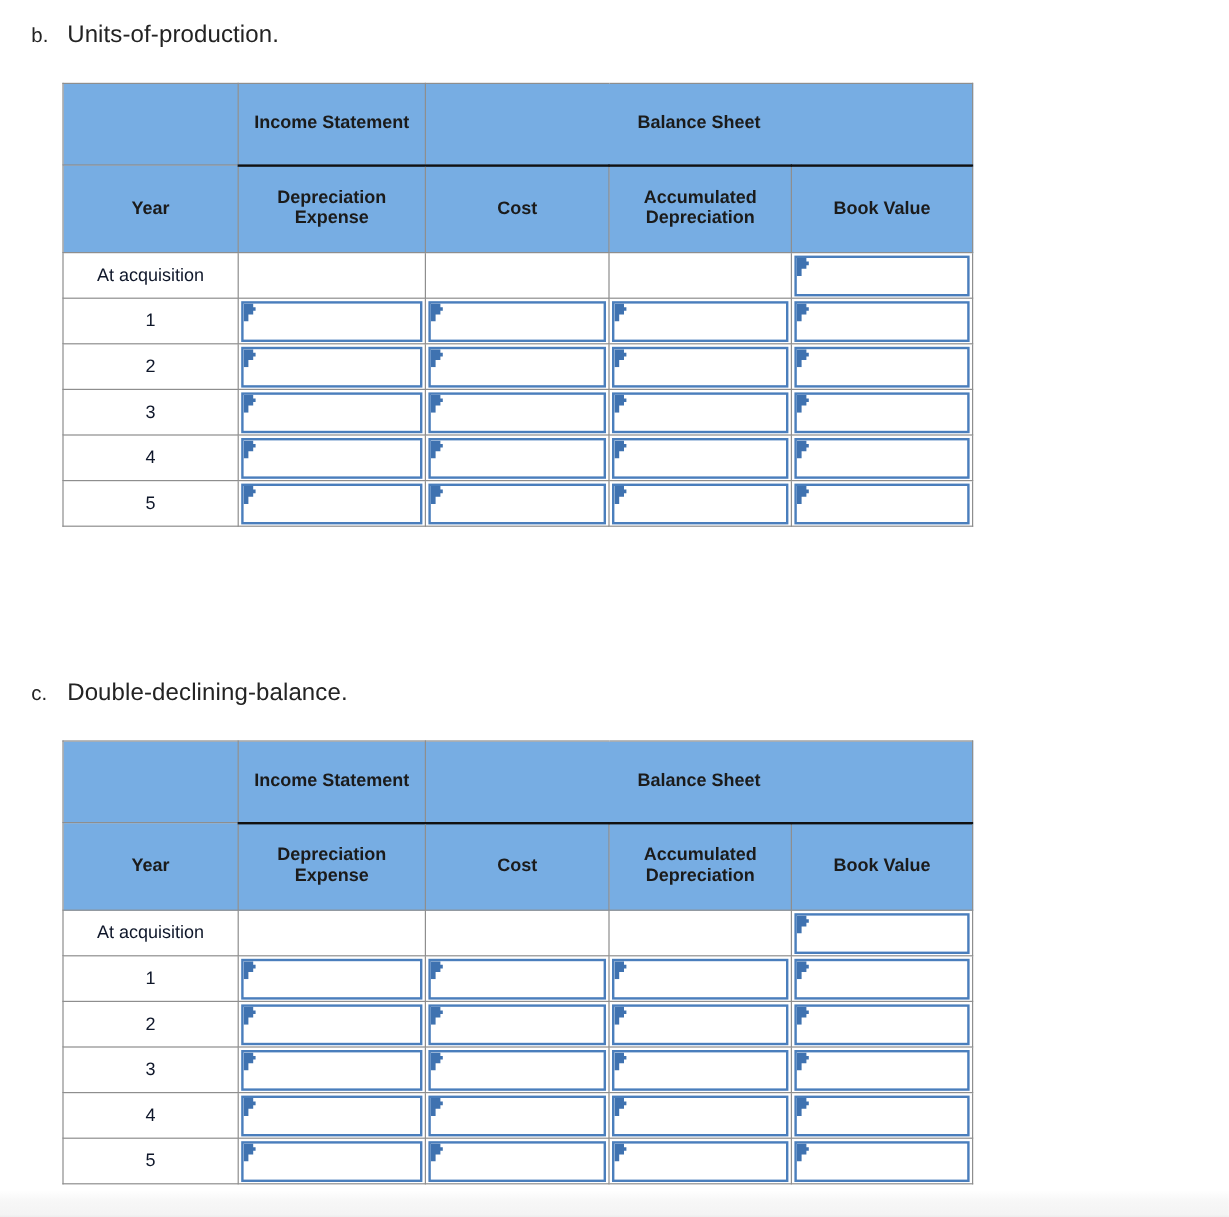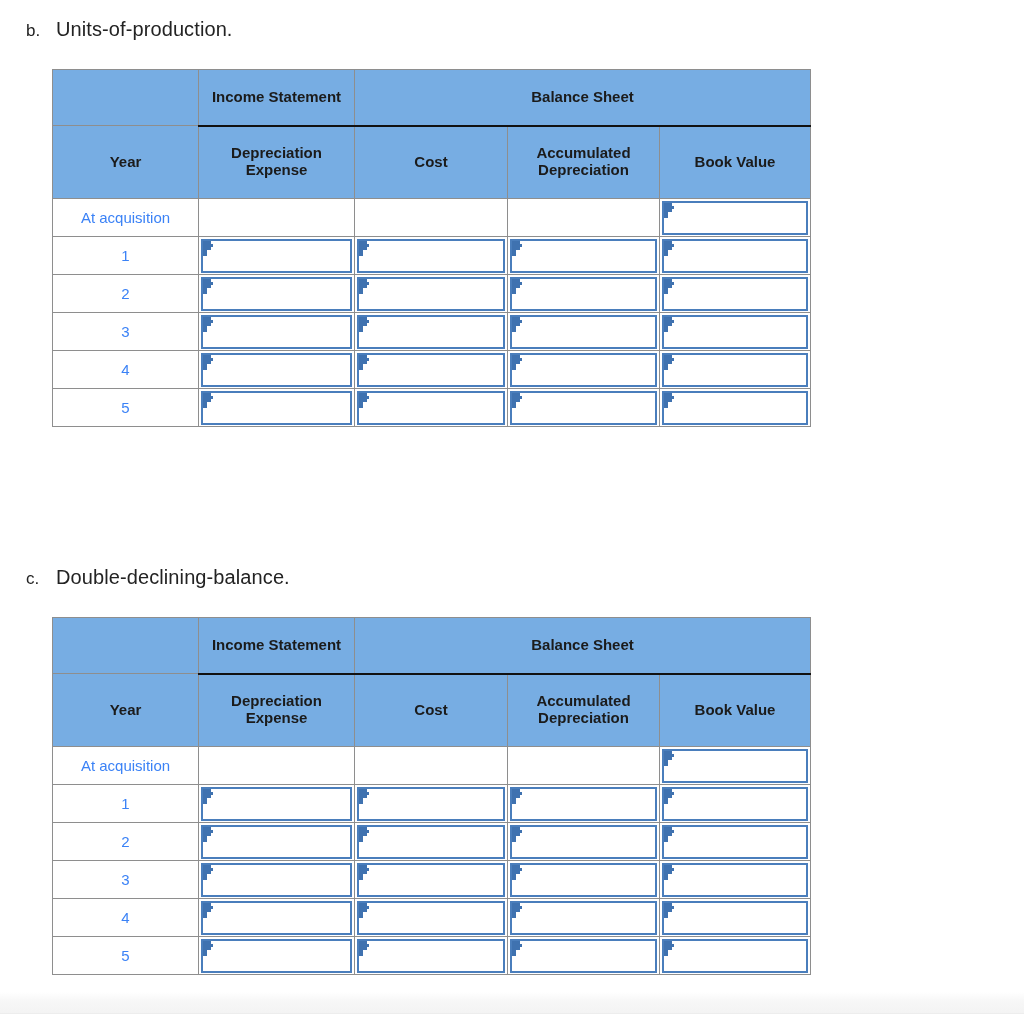--- a/index.html
+++ b/index.html
@@ -66,37 +66,37 @@
   th.grp, th.col {
     background: #77ADE3;
     color: #1b1b1b;
     font-weight: bold;
     font-size: 15px;
     line-height: 1.12;
     text-align: center;
     vertical-align: middle;
   }
   th.grp {
-    height: 56px;
+    height: 68px;
     border-bottom: 2px solid #111111;
   }
   th.grp.blank {
     border-bottom: 1px solid #8e8e8e;
   }
   th.col {
     height: 73px;
   }
 
   
   td.year-cell {
     height: 38px;
     text-align: center;
     vertical-align: middle;
     font-size: 15px;
-    color: #3b82f6;
+    color: #0f172a;
     background: #ffffff;
     font-weight: normal;
   }
   td.year-cell.acq {
     font-size: 15px;
   }
 
   
   td.data-cell {
     height: 38px;

